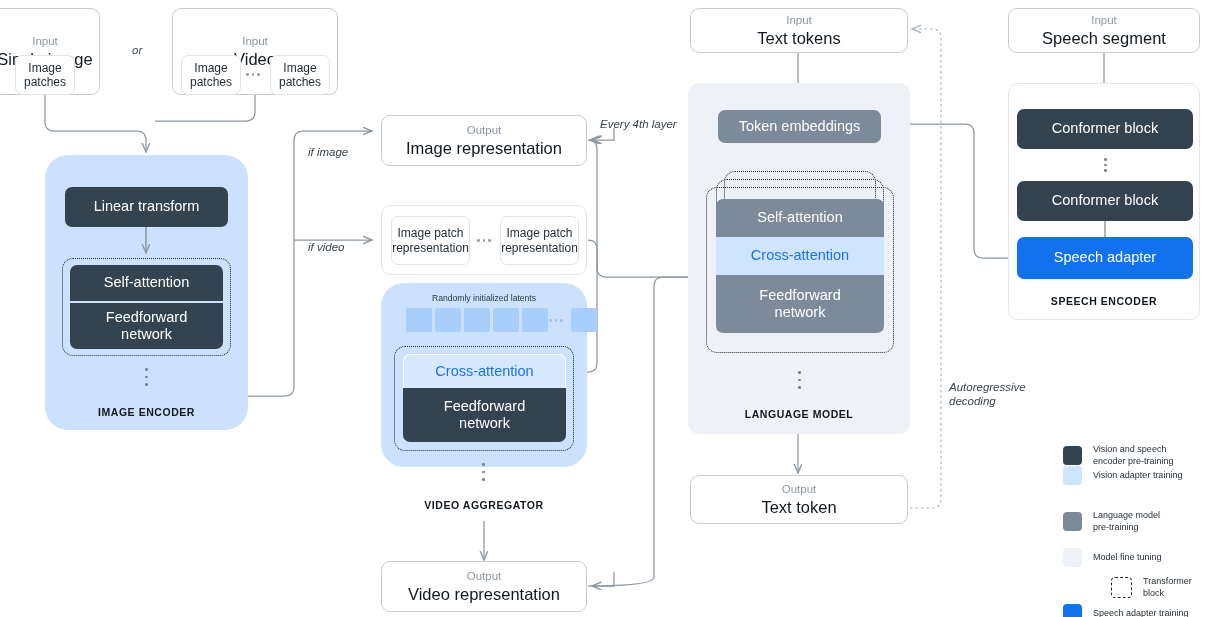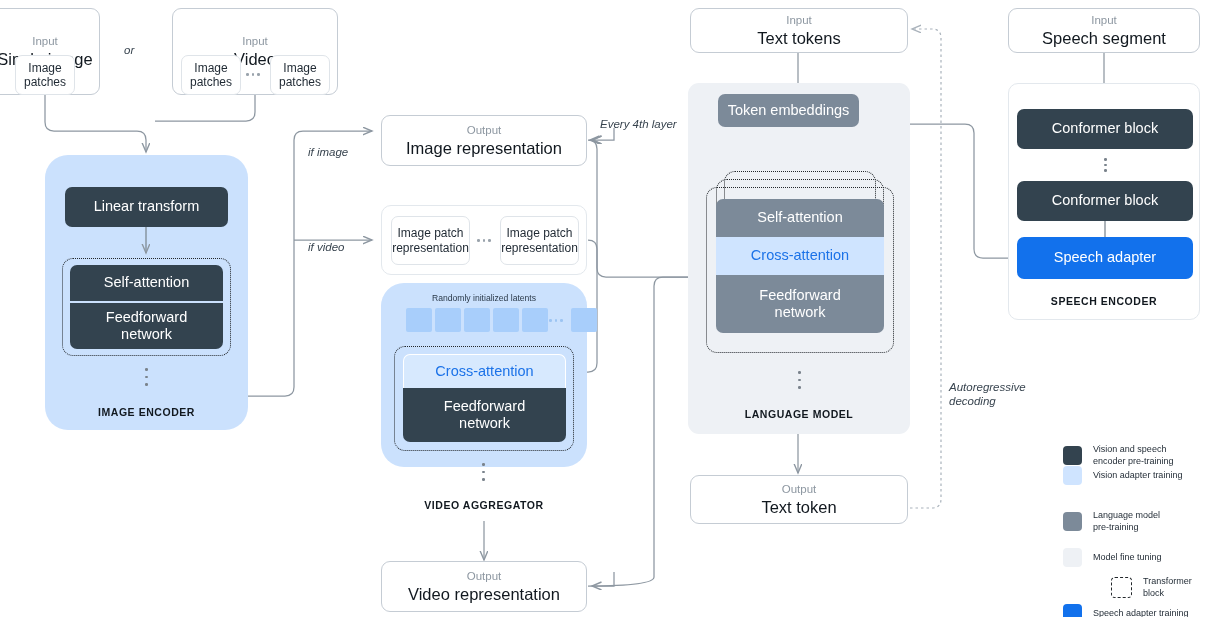--- a/index.html
+++ b/index.html
@@ -127,21 +127,21 @@
     </g>
   </svg>
 
   <div class="node card" style="left:-10px;top:8px;width:110px;height:87px;">
     <div class="kicker">Input</div>
     <div class="title">Single image</div>
   </div>
   <div class="node chip" style="left:15px;top:55px;width:60px;height:40px;white-space:pre-line;">Image
 patches</div>
 
-  <div class="or-label" style="left:124px;top:44px;">or</div>
+  <div class="or-label" style="left:132px;top:44px;">or</div>
 
   <div class="node card" style="left:172px;top:8px;width:166px;height:87px;">
     <div class="kicker">Input</div>
     <div class="title">Video</div>
   </div>
   <div class="node chip" style="left:181px;top:55px;width:60px;height:40px;white-space:pre-line;">Image
 patches</div>
   <div class="hdots" style="left:246px;top:73px;">
     <i></i>
       <i></i>
@@ -227,21 +227,21 @@
     <div class="title">Video representation</div>
   </div>
   <div class="elabel" style="left:600px;top:618px;">Every ~3rd layer</div>
 
   <div class="node card" style="left:690px;top:8px;width:218px;height:45px;">
     <div class="kicker">Input</div>
     <div class="title">Text tokens</div>
   </div>
 
   <div class="node panel-gray" style="left:688px;top:83px;width:222px;height:351px;">
-    <div class="blk gray r-all" style="left:30px;top:11px;width:141px;height:33px;">Token embeddings</div>
+    <div class="blk gray r-all" style="left:30px;top:27px;width:163px;height:33px;">Token embeddings</div>
 
     <div class="dashed" style="left:36px;top:88px;width:152px;height:100px;"></div>
     <div class="dashed" style="left:28px;top:96px;width:168px;height:110px;"></div>
     <div class="dashed" style="left:18px;top:104px;width:188px;height:166px;"></div>
 
     <div class="blk gray r-top" style="left:28px;top:116px;width:168px;height:38px;">Self-attention</div>
     <div class="blk lightblue" style="left:28px;top:154px;width:168px;height:38px;">Cross-attention</div>
     <div class="blk gray r-bot" style="left:28px;top:192px;width:168px;height:58px;white-space:pre-line;">Feedforward
 network</div>
 

